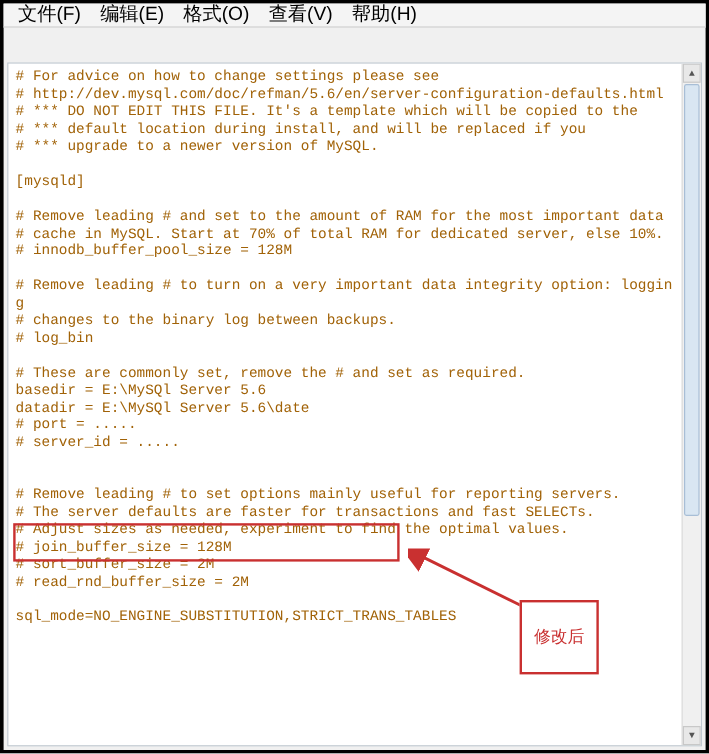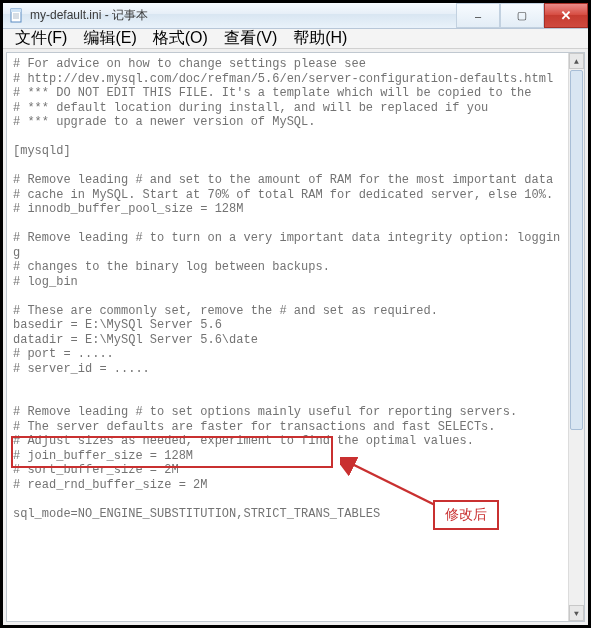--- a/index.html
+++ b/index.html
@@ -115,21 +115,21 @@
 
   .editor {
     position: absolute;
     left: 0; right: 16px; top: 0; bottom: 0;
     padding: 4px 6px 4px 6px;
     font-family: "SimSun", "NSimSun", "Courier New", monospace;
     font-size: 12px;
     line-height: 14.5px;
     white-space: pre-wrap;
     word-break: break-all;
-    color: #737373;
+    color: #a16207;
   }
 
   
   .annot-box {
     position: absolute;
     border: 2px solid #c93030;
     pointer-events: none;
   }
   .annot-box.main {
     left: 8px; top: 433px;
@@ -138,56 +138,33 @@
   .annot-arrow {
     position: absolute;
     left: 337px; top: 454px;
     width: 100px; height: 52px;
     pointer-events: none;
   }
   .annot-label-box {
     position: absolute;
     left: 430px; top: 497px;
     border: 2px solid #c93030;
-    padding: 4px 10px;
+    padding: 20px 10px;
     font-family: "SimSun", sans-serif;
     font-size: 14px;
     color: #c93030;
     background: #fff;
     pointer-events: none;
   }
 </style>
 </head>
 <body>
 
 <div class="outer-border">
 
-  <div class="titlebar">
-    <span class="app-icon">
-      <svg width="16" height="16" viewBox="0 0 16 16">
-        <rect x="2" y="1" width="10" height="13" fill="#fff" stroke="#5a8bc2"></rect>
-        <rect x="2" y="1" width="10" height="3" fill="#cfe3f5"></rect>
-        <line x1="4" y1="6" x2="10" y2="6" stroke="#9ab" stroke-width="0.8"></line>
-        <line x1="4" y1="8" x2="10" y2="8" stroke="#9ab" stroke-width="0.8"></line>
-        <line x1="4" y1="10" x2="10" y2="10" stroke="#9ab" stroke-width="0.8"></line>
-      </svg>
-    </span>
-    <span class="title-text">my-default.ini - 记事本</span>
-    <div class="right-btns">
-      <div class="win-btn minmax">
-        <span class="glyph">–</span>
-      </div>
-      <div class="win-btn minmax">
-        <span class="glyph">▢</span>
-      </div>
-      <div class="win-btn close">
-        <span class="x">✕</span>
-      </div>
-    </div>
-  </div>
 
   <div class="menubar">
     <span class="menu-item">文件(F)</span>
     <span class="menu-item">编辑(E)</span>
     <span class="menu-item">格式(O)</span>
     <span class="menu-item">查看(V)</span>
     <span class="menu-item">帮助(H)</span>
   </div>
 
   <div class="content-wrap">

